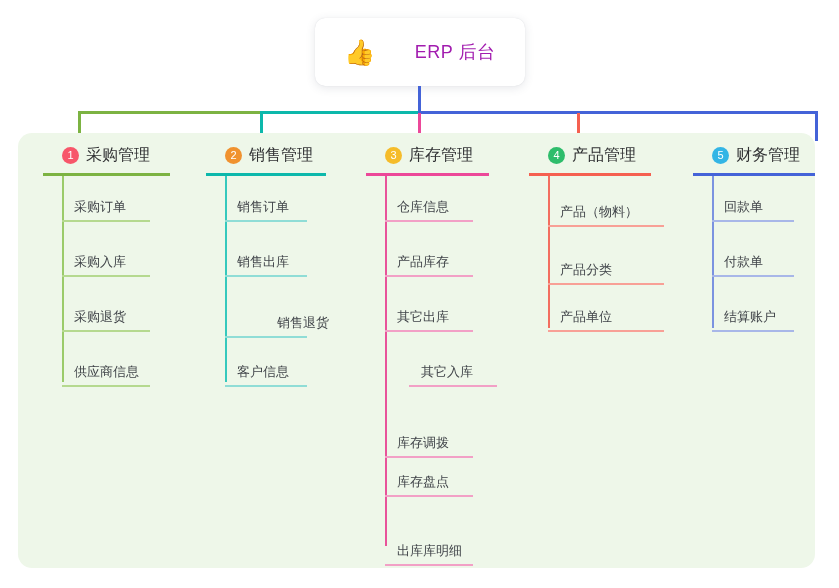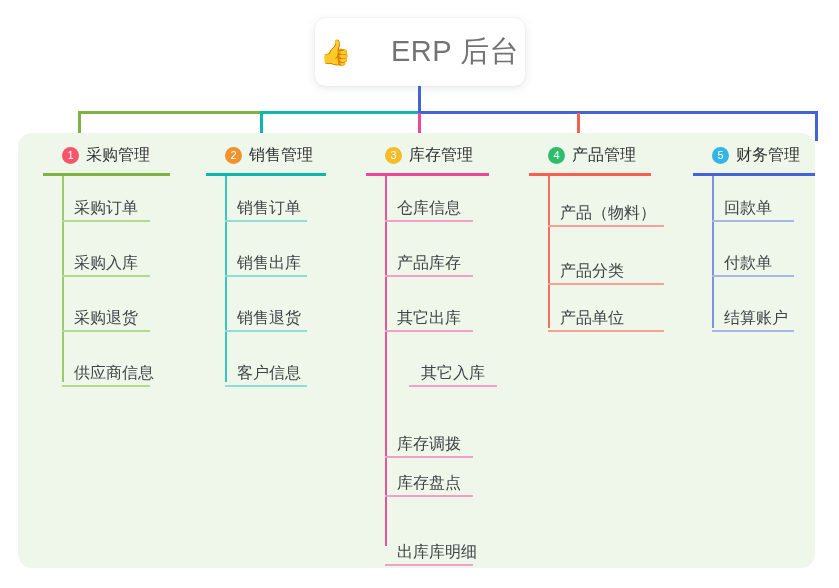--- a/index.html
+++ b/index.html
@@ -14,21 +14,21 @@
 
   
   .root-node{
     position:absolute;left:315px;top:18px;width:210px;height:68px;
     background:#ffffff;border-radius:10px;
     box-shadow:0 2px 10px rgba(60,70,90,.13),0 0 1px rgba(60,70,90,.18);
     display:flex;align-items:center;justify-content:center;gap:10px;
     box-sizing:border-box;
   }
   .root-emoji{font-size:25px;line-height:1;}
-  .root-title{font-size:29px;color:#737373;letter-spacing:.5px;white-space:nowrap;margin-left:29px;}
+  .root-title{font-size:18px;color:#a21caf;letter-spacing:.5px;white-space:nowrap;margin-left:29px;}
 
   
   .conn{position:absolute;}
   .stem{left:418px;top:86px;width:3px;height:27px;background:#4463d8;}
   .bus-a{left:78px; top:111px;width:184px;height:3px;background:#7cb342;}
   .bus-b{left:260px;top:111px;width:160px;height:3px;background:#0cb8ab;}
   .bus-c{left:418px;top:111px;width:400px;height:3px;background:#4463d8;}
   .drop{top:113px;width:3px;height:28px;}
   .d1{left:78px;background:#7cb342;}
   .d2{left:260px;background:#0cb8ab;}
@@ -49,21 +49,21 @@
     width:17px;height:17px;border-radius:50%;flex:none;
     color:#fff;font-size:11px;line-height:17px;text-align:center;
     font-family:"Liberation Sans",sans-serif;
   }
   .head-label{font-size:16px;color:#303133;white-space:nowrap;}
   .head-rule{position:absolute;left:3px;top:40px;height:3px;}
 
   .spine{position:absolute;width:2px;}
 
   .leaf{position:absolute;left:22px;}
-  .leaf-label{font-size:16px;color:#404449;white-space:nowrap;padding-left:12px;}
+  .leaf-label{font-size:13px;color:#404449;white-space:nowrap;padding-left:12px;}
   .leaf-rule{position:absolute;left:0;top:22px;height:2px;}
 </style>
 </head>
 <body>
 
 <div id="stage">
 
   <div class="root-node">
     <span class="root-emoji">👍</span>
     <span class="root-title">ERP 后台</span>
@@ -112,21 +112,21 @@
         </div>
         <div class="spine" style="left: 22px; top: 43px; height: 206px; background: rgb(53, 201, 189);"></div>
         <div class="leaf" style="top: 65px;">
           <div class="leaf-label">销售订单</div>
           <div class="leaf-rule" style="width: 82px; background: rgb(143, 221, 214);"></div>
         </div>
         <div class="leaf" style="top: 120px;">
           <div class="leaf-label">销售出库</div>
           <div class="leaf-rule" style="width: 82px; background: rgb(143, 221, 214);"></div>
         </div>
-        <div class="leaf" style="top: 175px;">
+        <div class="leaf" style="top: 181px; padding-left: 40px;">
           <div class="leaf-label">销售退货</div>
           <div class="leaf-rule" style="width: 82px; background: rgb(143, 221, 214);"></div>
         </div>
         <div class="leaf" style="top: 230px;">
           <div class="leaf-label">客户信息</div>
           <div class="leaf-rule" style="width: 82px; background: rgb(143, 221, 214);"></div>
         </div>
       </div>
       <div class="col" style="left: 345px;">
         <div class="col-head">

